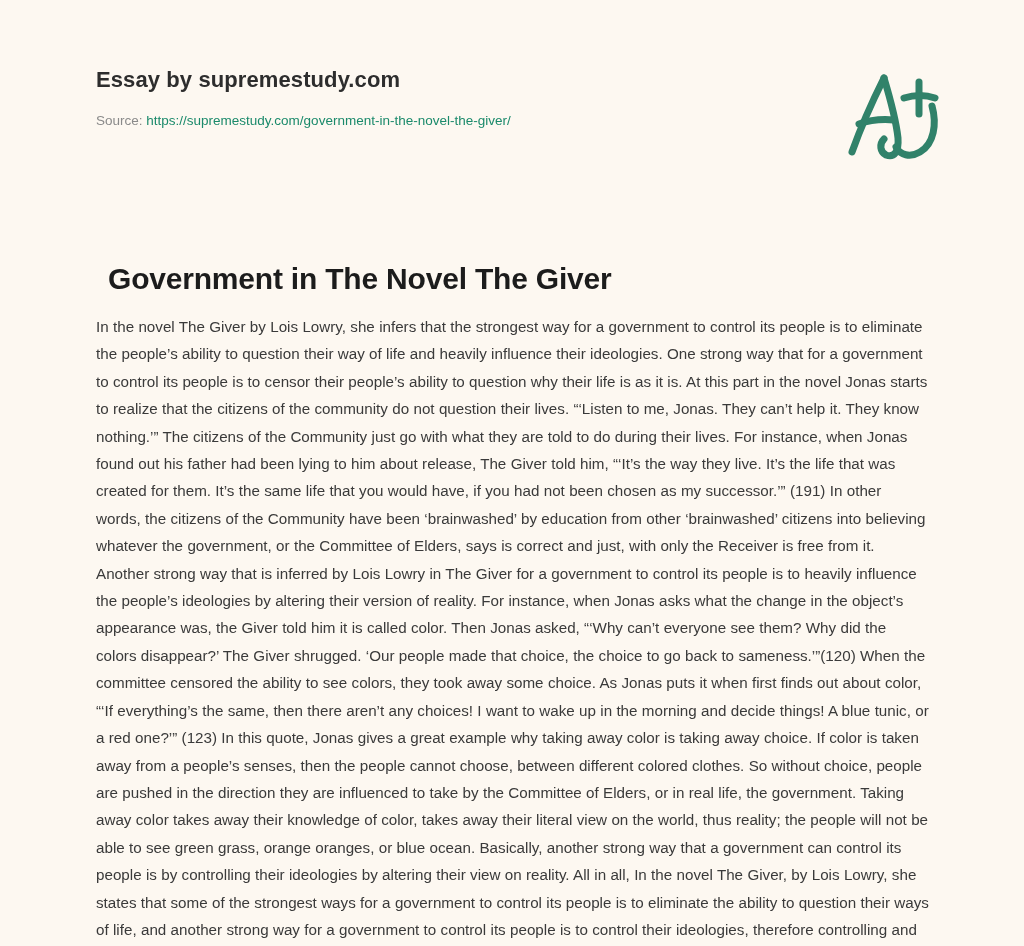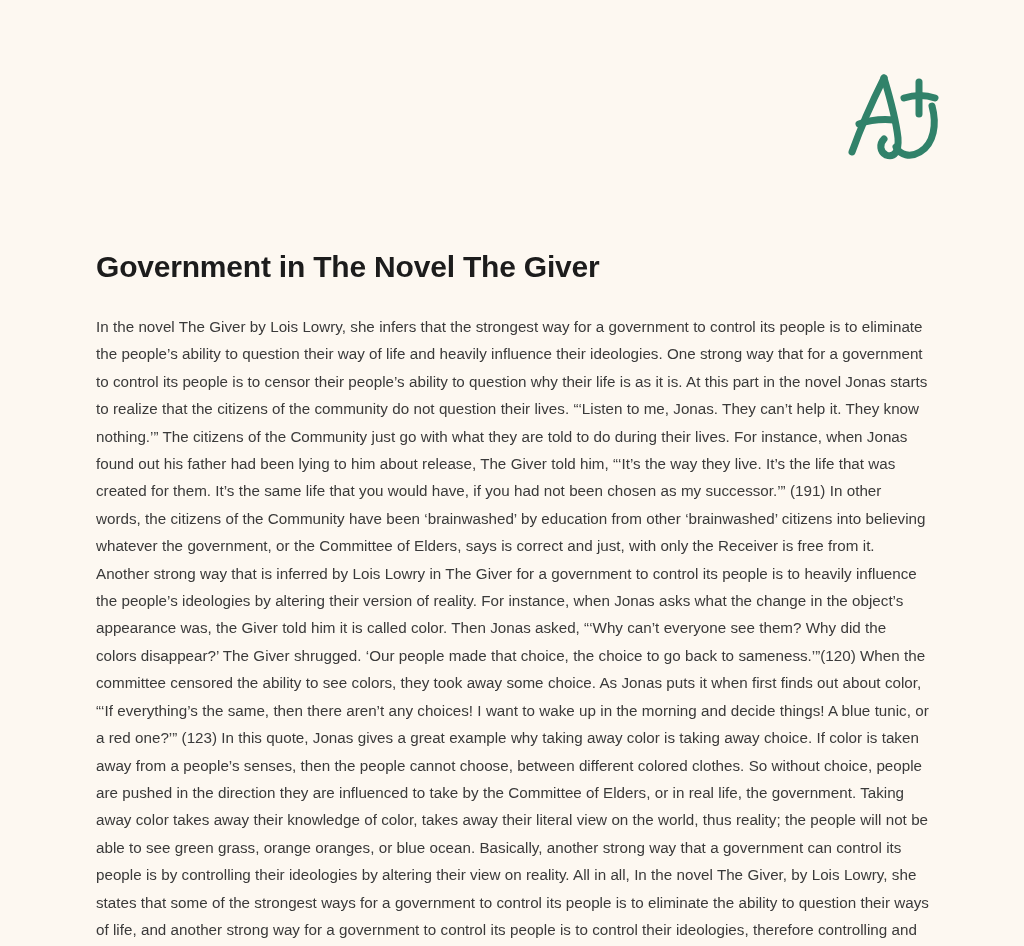--- a/index.html
+++ b/index.html
@@ -77,21 +77,21 @@
   .title {
     position: absolute;
     left: 96px;
     top: 248px;
     width: 860px;
     font-size: 30px;
     line-height: 38px;
     font-weight: bold;
     color: #1c1c1c;
     letter-spacing: -0.2px;
-    margin: 0;
+    margin: 12px;
   }
 
   
   .article {
     position: absolute;
     left: 96px;
     top: 313px;
     width: 833px;
   }
 
@@ -102,20 +102,28 @@
     color: #3a3a3a;
     text-align: left;
     word-spacing: 0.1px;
   }
 </style>
 </head>
 <body>
 
 <div class="page">
 
+  <div class="header">
+    <div class="byline">Essay by supremestudy.com</div>
+
+    <div class="source-line">
+      <span class="source-label">Source:</span>
+      <a class="source-url" href="#">https://supremestudy.com/government-in-the-novel-the-giver/</a>
+    </div>
+  </div>
 
   <div class="logo">
     <svg viewBox="0 0 110 104" xmlns="http://www.w3.org/2000/svg">
       <g fill="none" stroke="#31826a" stroke-width="7" stroke-linecap="round" stroke-linejoin="round">
 
         <path d="M48 16 C 40 32, 26 62, 16 90"></path>
 
         <path d="M48 16 C 54 36, 60 58, 62 76 C 63 90, 58 96, 50 93 C 44 90, 43 82, 48 77"></path>
 
         <path d="M23 62 C 34 58, 47 57, 58 58"></path>

